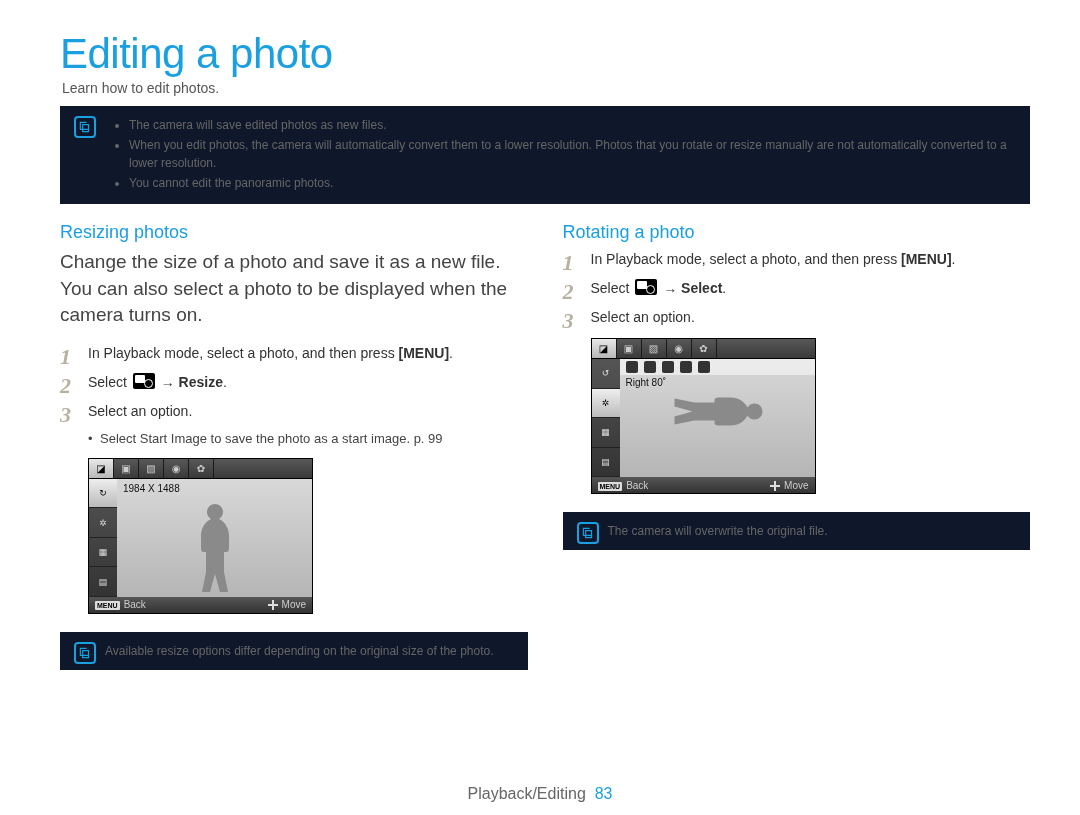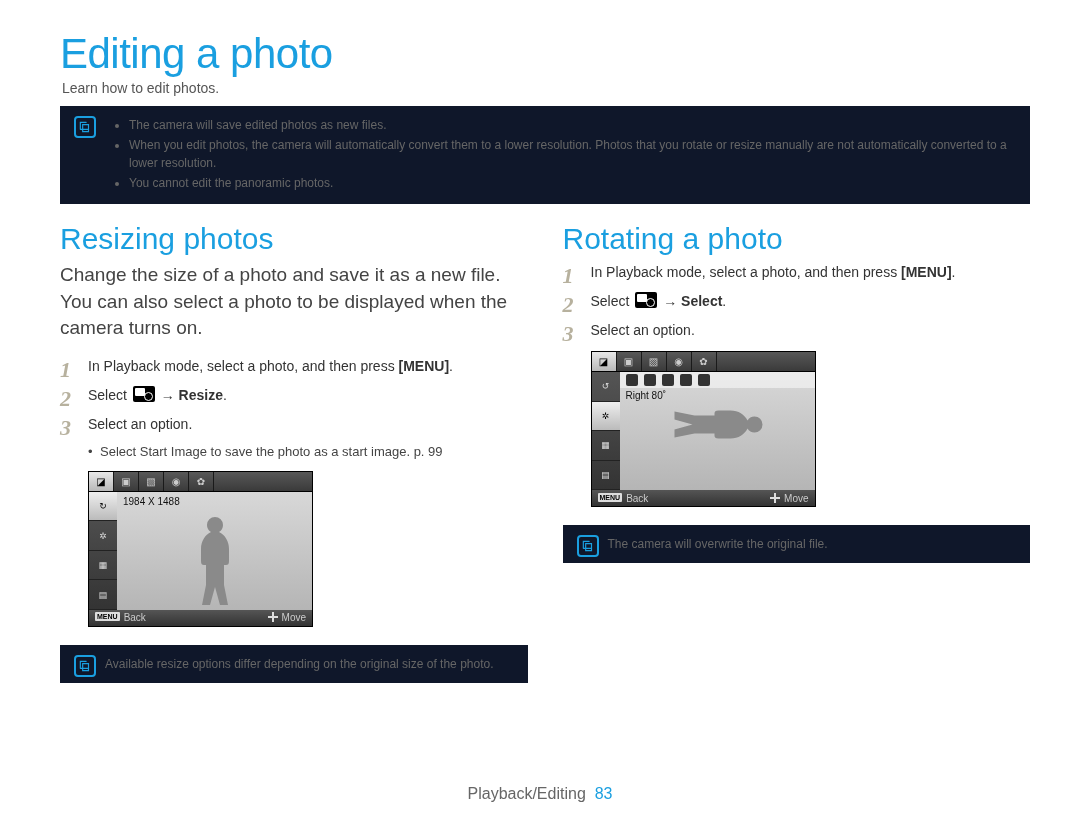--- a/index.html
+++ b/index.html
@@ -47,21 +47,21 @@
     align-items: center;
     justify-content: center;
   }
   .note-icon svg { width: 14px; height: 14px; stroke: #1a9fe0; fill: none; stroke-width: 2; }
   .note-box ul { margin: 0; padding-left: 14px; }
   .note-box li { margin-bottom: 2px; }
   .columns { display: flex; gap: 35px; }
   .col { flex: 1; }
   h2.section-title {
     color: #1a9fe0;
-    font-size: 30px;
+    font-size: 18px;
     font-weight: normal;
     margin: 0 0 6px 0;
   }
   .section-desc { font-size: 19px; color: #444; line-height: 1.4; margin: 0 0 14px 0; }
   .step { position: relative; padding-left: 28px; margin-bottom: 8px; font-size: 14px; color: #333; line-height: 1.5; }
   .step-num {
     position: absolute;
     left: 0;
     top: -3px;
     font-size: 22px;
@@ -161,21 +161,21 @@
   }
   .silhouette.rotated { transform: translateX(-50%) rotate(90deg); bottom: 18px; }
   .cs-footer {
     height: 16px;
     background: linear-gradient(#555,#333);
     display:flex;
     color:#ccc;
     font-size:10px;
     align-items:center;
   }
-  .cs-footer .fseg { display:flex; align-items:flex-start; gap:4px; padding: 0 6px; }
+  .cs-footer .fseg { display:flex; align-items:flex-end; gap:4px; padding: 0 6px; }
   .cs-footer .sep { flex:1; }
   .menu-badge {
     background:#ddd;
     color:#000;
     font-size:7px;
     font-weight:bold;
     padding:1px 2px;
     border-radius:1px;
   }
   .move-ic { width:10px; height:10px; position:relative; }

